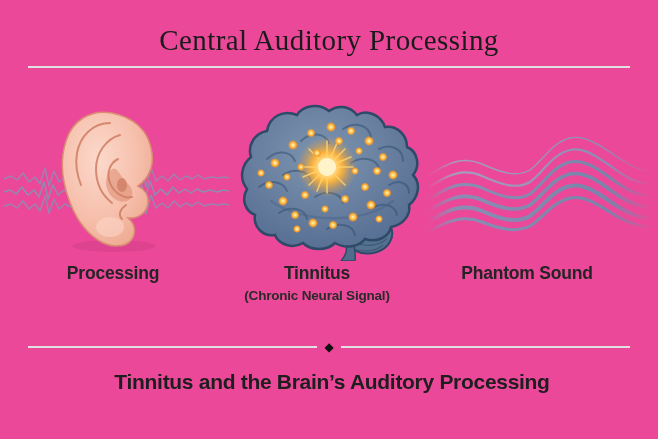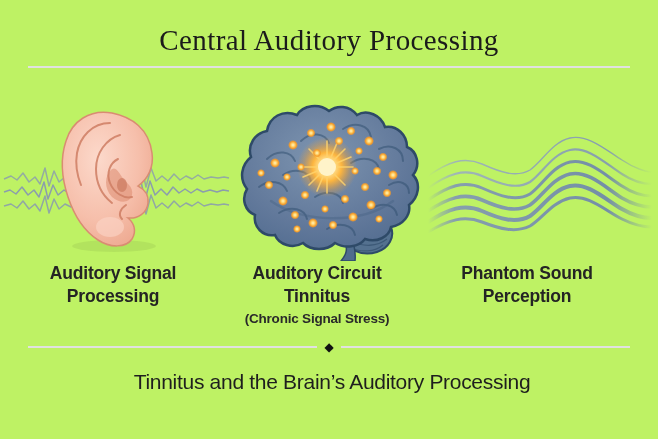--- a/index.html
+++ b/index.html
@@ -1,20 +1,20 @@
 <!DOCTYPE html>
 <html><head>
 <meta charset="utf-8">
 <style>
   html,body { margin:0; padding:0; }
   body { font-family: "Liberation Sans", sans-serif; }
   .canvas {
     position: relative;
     width: 658px; height: 439px;
-    background: #bef264;
+    background: #ec4899;
     overflow: hidden;
     margin: 0 auto;
   }
   .main-title {
     position: absolute; top: 23px; left: 0; right: 0;
     text-align: center;
     font-family: "Liberation Serif", "DejaVu Serif", serif;
     font-weight: 500;
     font-size: 29px; line-height: 34px;
     color: #1b1b1b;
@@ -52,21 +52,21 @@
     display: flex; align-items: center;
   }
   .divider-diamond .line { flex: 1; height: 2px; background: #e1e1e1; }
   .divider-diamond .diamond {
     color: #111; font-size: 12px; line-height: 12px;
     padding: 0 7px;
   }
   .footer-title {
     position: absolute; top: 368px; left: 6px; right: 0;
     text-align: center;
-    font-weight: 400;
+    font-weight: 700;
     font-size: 21px; line-height: 27px;
     letter-spacing: -0.3px;
     color: #1e1e1e;
   }
 </style>
 </head>
 <body>
 
 <div class="canvas">
 
@@ -224,32 +224,29 @@
       <path stroke="url(#wfadeL)" stroke-width="1.4" d="M4,64 C24,50 40,44 58,52 C76,60 92,66 106,58 C118,50 128,30 146,26 C164,22 182,38 198,48 C210,56 222,60 228,60"></path>
       <path stroke="url(#wfadeL)" stroke-width="2.2" d="M4,76 C24,62 40,56 58,64 C76,72 92,78 106,70 C118,62 128,42 146,38 C164,34 182,52 198,62 C210,70 222,72 228,72"></path>
       <path stroke="url(#wfadeD)" stroke-width="3" d="M4,88 C24,74 40,68 58,76 C76,84 92,90 106,82 C118,74 128,54 146,50 C164,46 182,64 198,74 C210,82 222,84 228,84"></path>
       <path stroke="url(#wfadeD)" stroke-width="3.6" d="M4,99 C24,86 40,80 58,88 C76,96 92,101 106,93 C118,85 128,66 146,62 C164,58 182,76 198,86 C210,93 222,95 228,95"></path>
       <path stroke="url(#wfadeD)" stroke-width="4" d="M4,110 C24,97 40,91 58,99 C76,107 92,112 106,104 C118,96 128,78 146,74 C164,70 182,88 198,97 C210,104 222,106 228,106"></path>
       <path stroke="url(#wfadeD)" stroke-width="3" d="M4,120 C24,108 40,103 58,110 C76,117 92,121 106,114 C118,107 128,90 146,86 C164,82 182,99 198,107 C210,113 222,115 228,115"></path>
     </g>
   </svg>
 
   <div class="col-label col-1">
-    <div>Auditory Signal</div>
     <div>Processing</div>
 
   </div>
   <div class="col-label col-2">
-    <div>Auditory Circuit</div>
     <div>Tinnitus</div>
-    <div class="sub">(Chronic Signal Stress)</div>
+    <div class="sub">(Chronic Neural Signal)</div>
   </div>
   <div class="col-label col-3">
     <div>Phantom Sound</div>
-    <div>Perception</div>
 
   </div>
 
   <div class="divider-diamond">
     <span class="line"></span>
     <span class="diamond">◆</span>
     <span class="line"></span>
   </div>
 
   <div class="footer-title">Tinnitus and the Brain’s Auditory Processing</div>

